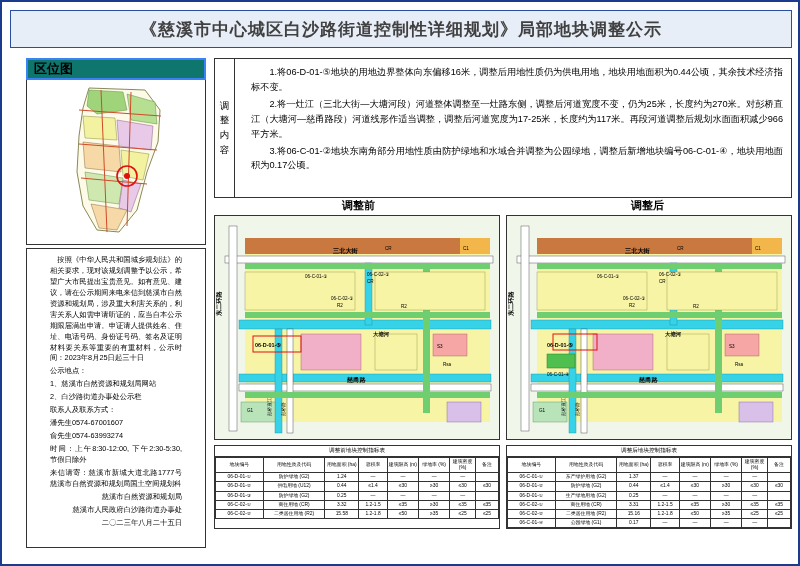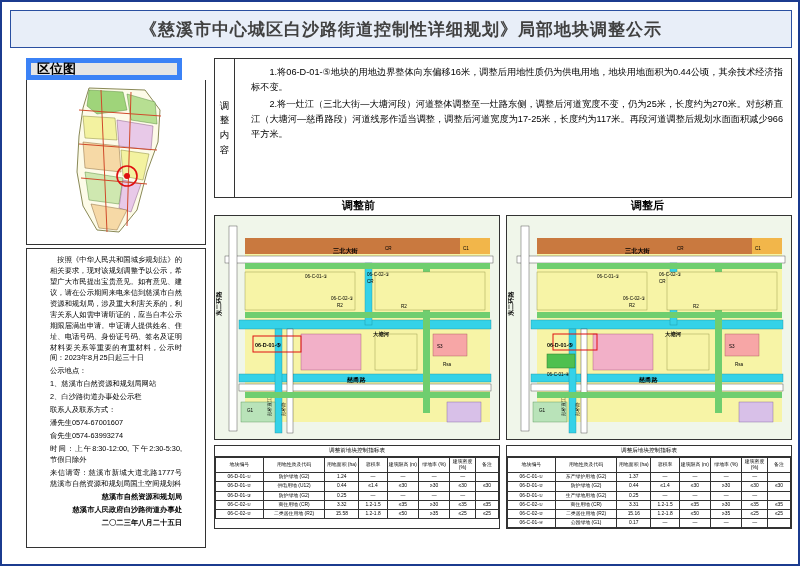--- a/index.html
+++ b/index.html
@@ -4,29 +4,29 @@
 <style>
   html,body{margin:0;padding:0;}
   body{width:800px;height:566px;background:#ffffff;font-family:"Liberation Sans","DejaVu Sans",sans-serif;}
   #page{position:relative;width:800px;height:566px;box-sizing:border-box;border:2px solid #1b3b8f;background:#ffffff;}
   
   .titlebar{position:absolute;left:8px;top:8px;width:782px;height:38px;background:#e8eef8;border:1px solid #2a4fa0;
     display:flex;align-items:center;justify-content:center;box-sizing:border-box;}
   .titlebar .t{font-size:17px;font-weight:bold;color:#404040;letter-spacing:1px;font-family:"DejaVu Serif","Liberation Serif",serif;}
   
   .leftcol{position:absolute;left:24px;top:56px;width:180px;}
-  .locbox{width:156px;height:22px;border:5px solid #3b82f6;background:#e5e5e5;display:flex;align-items:center;
+  .locbox{width:180px;height:22px;border:2px solid #3b82f6;background:#0f766e;display:flex;align-items:center;
     justify-content:flex-start;box-sizing:border-box;}
   .locbox span{font-size:13px;font-weight:bold;padding-left:6px;}
   .locmap{position:relative;width:180px;height:165px;border:1px solid #333;border-top:none;background:#ffffff;overflow:hidden;box-sizing:border-box;}
   .notice{position:absolute;left:24px;top:246px;width:180px;height:300px;border:1px solid #333;box-sizing:border-box;
     padding:6px 23px;font-size:7.3px;line-height:1.5;color:#000;text-align:justify;}
   .notice p{margin:0 0 2px 0;}
   .notice .ind{text-indent:1.0em;}
-  .notice .rgt{text-align:right;font-weight:bold;}
+  .notice .rgt{text-align:right;}
   
   .rightcol{position:absolute;left:212px;top:56px;width:578px;}
   .textrow{display:flex;width:578px;border:1px solid #333;box-sizing:border-box;min-height:140px;}
   .vlabel{width:20px;border-right:1px solid #333;display:flex;flex-direction:column;align-items:center;
     justify-content:center;font-size:9.5px;line-height:1.55;padding:4px 0;box-sizing:border-box;}
   .vlabel span{display:block;}
   .bodytext{flex:1;padding:6px 8px 4px 6px;font-size:9.2px;line-height:1.62;text-align:justify;}
   .bodytext p{margin:0 0 2px 10px;text-indent:2em;}
   
   .maphdr{display:flex;width:578px;}
@@ -108,20 +108,21 @@
     <div class="textrow">
       <div class="vlabel">
         <span>调</span>
         <span>整</span>
         <span>内</span>
         <span>容</span>
       </div>
       <div class="bodytext">
         <p>1.将06-D-01-⑤地块的用地边界整体向东偏移16米，调整后用地性质仍为供电用地，地块用地面积为0.44公顷，其余技术经济指标不变。</p>
         <p>2.将一灶江（三北大街—大塘河段）河道整体调整至一灶路东侧，调整后河道宽度不变，仍为25米，长度约为270米。对彭桥直江（大塘河—慈甬路段）河道线形作适当调整，调整后河道宽度为17-25米，长度约为117米。再段河道调整后规划水面面积减少966平方米。</p>
+        <p>3.将06-C-01-②地块东南角部分用地性质由防护绿地和水域合并调整为公园绿地，调整后新增地块编号06-C-01-④，地块用地面积为0.17公顷。</p>
       </div>
     </div>
 
     <div class="maphdr">
       <div>调整前</div>
       <div>调整后</div>
     </div>
 
     <div class="maps">
 

